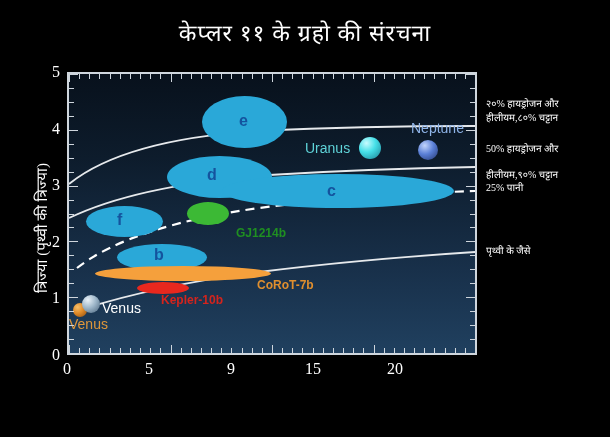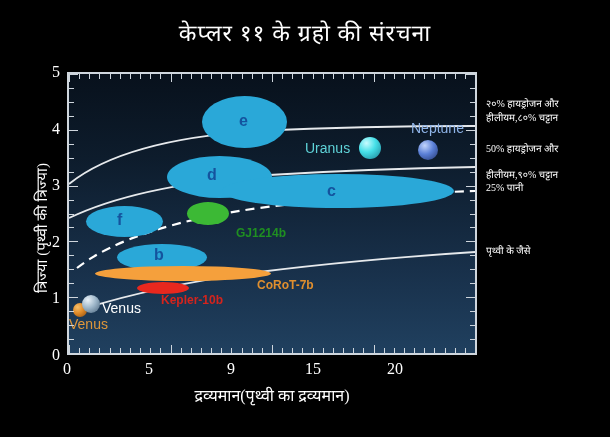--- a/index.html
+++ b/index.html
@@ -253,21 +253,20 @@
   <div class="axnum xnum" style="left:298px;top:360px;">15</div>
   <div class="axnum xnum" style="left:380px;top:360px;">20</div>
 
   <div class="axnum ynum" style="left:38px;top:346px;">0</div>
   <div class="axnum ynum" style="left:38px;top:289px;">1</div>
   <div class="axnum ynum" style="left:38px;top:233px;">2</div>
   <div class="axnum ynum" style="left:38px;top:176px;">3</div>
   <div class="axnum ynum" style="left:38px;top:120px;">4</div>
   <div class="axnum ynum" style="left:38px;top:63px;">5</div>
 
-  <div id="xlabel">द्रव्यमान(पृथ्वी का द्रव्यमान)</div>
   <div id="ylabel">त्रिज्या (पृथ्वी की त्रिज्या)</div>
 
   <div class="ann" style="left:486px;top:97px;">२०% हायड्रोजन और</div>
   <div class="ann" style="left:486px;top:111px;">हीलीयम,८०% चट्टान</div>
 
   <div class="ann" style="left:486px;top:142px;">50% हायड्रोजन और</div>
   <div class="ann" style="left:486px;top:168px;">हीलीयम,९०% चट्टान</div>
 
   <div class="ann" style="left:486px;top:181px;">25% पानी</div>
 

